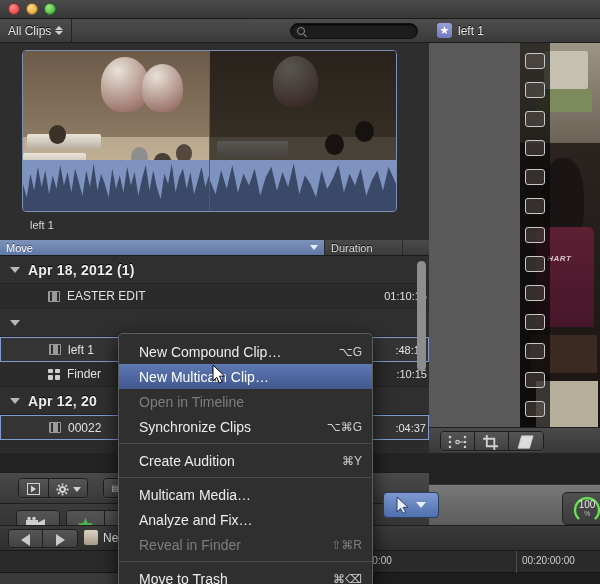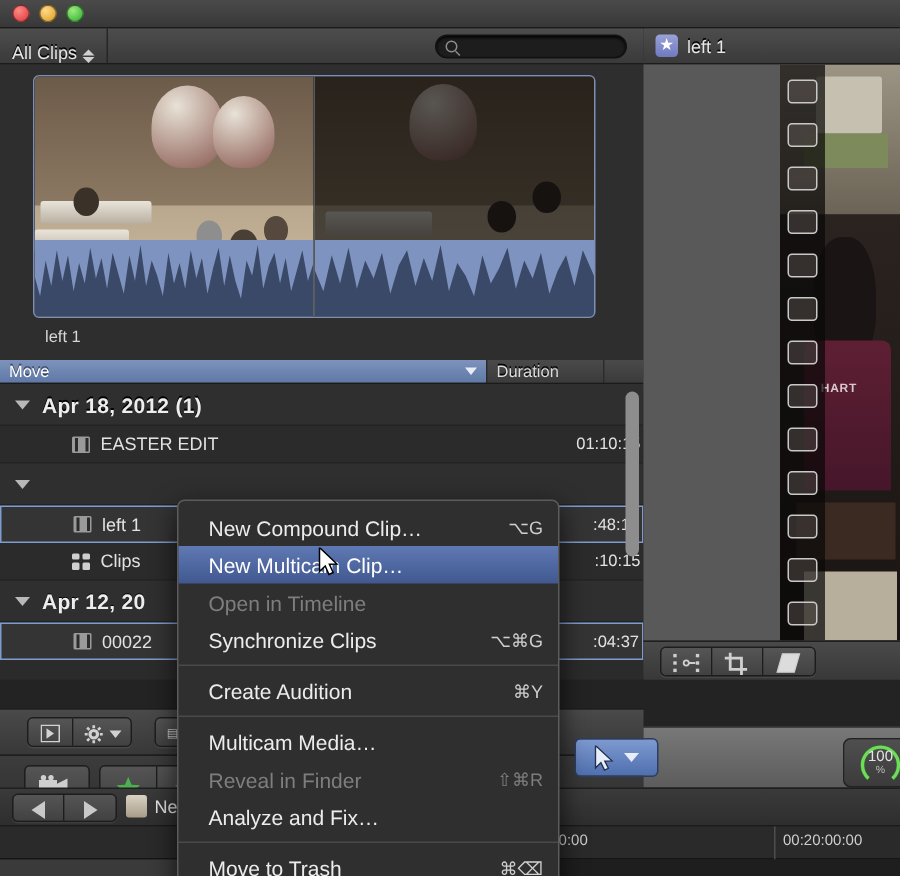--- a/index.html
+++ b/index.html
@@ -15,21 +15,21 @@
   .lt.r { background:radial-gradient(circle at 35% 30%,#ff8a82,#d9363e); }
   .lt.y { background:radial-gradient(circle at 35% 30%,#ffd98a,#d99b20); }
   .lt.g { background:radial-gradient(circle at 35% 30%,#9cec7c,#2faa32); }
 
   
   .browser { position:absolute; left:0; top:19px; width:429px; height:434px;
     background:#2b2b2b; border-right:1px solid #151515; }
   .browser-top { position:absolute; left:0; top:0; width:429px; height:24px;
     background:linear-gradient(#4d4d4d,#3a3a3a); border-bottom:1px solid #1c1c1c;
     display:flex; align-items:center; }
-  .allclips { display:flex; align-items:flex-end; gap:4px; padding:0 8px; height:100%;
+  .allclips { display:flex; align-items:center; gap:4px; padding:0 8px; height:100%;
     border-right:1px solid #262626; font-size:12px; color:#e6e6e6;
     text-shadow:0 -1px 0 #000; }
   .stepper { display:flex; flex-direction:column; gap:1px; }
   .stepper i { display:block; width:0; height:0; border-left:4px solid transparent;
     border-right:4px solid transparent; }
   .stepper i.up { border-bottom:4px solid #cfcfcf; }
   .stepper i.dn { border-top:4px solid #cfcfcf; }
   .searchbox { position:absolute; left:290px; top:4px; width:128px; height:16px;
     border-radius:8px; background:#1d1d1d; border:1px solid #111;
     box-shadow:inset 0 1px 2px #000; display:flex; align-items:center; padding:0 6px; }
@@ -311,21 +311,21 @@
           <span class="clipdur">:48:19</span>
         </div>
         <div class="cliprow">
           <span class="clipname">
             <span class="icn-grid">
               <span></span>
               <span></span>
               <span></span>
               <span></span>
             </span>
-            <span>Clips</span>
+            <span>Finder</span>
           </span>
           <span class="clipdur">:10:15</span>
         </div>
         <div class="grouprow">
           <span class="tri"></span>
           <span class="grouptitle">Apr 12, 20</span>
         </div>
         <div class="cliprow sel">
           <span class="clipname">
             <span class="icn-film"></span>
@@ -402,21 +402,21 @@
     </div>
     <div class="viewer-body">
       <div class="vclip">
         <div class="vscene">
           <div style="position:absolute;left:0;top:0;width:100%;height:26%;background:linear-gradient(#9c9484,#6b6456);"></div>
           <div style="position:absolute;left:30%;top:2%;width:55%;height:10%;background:#c6c0b0;border-radius:2px;"></div>
           <div style="position:absolute;left:20%;top:12%;width:70%;height:6%;background:#7d8a5c;"></div>
           <div style="position:absolute;left:0;top:26%;width:100%;height:74%;background:linear-gradient(#2a2320,#1a1412);"></div>
           <div style="position:absolute;left:28%;top:30%;width:52%;height:22%;border-radius:45% 45% 40% 40%;background:#1a1415;"></div>
           <div style="position:absolute;left:20%;top:48%;width:72%;height:26%;background:linear-gradient(#5e1f33,#46162a);border-radius:6px 6px 0 0;"></div>
-          <div style="position:absolute;left:34%;top:55%;width:50%;height:8%;color:#d8c8cc;font-size:8px;font-weight:bold;letter-spacing:.5px;">HART</div>
+          <div style="position:absolute;left:34%;top:55%;width:50%;height:8%;color:#d8c8cc;font-size:8px;font-weight:bold;letter-spacing:.5px;font-style:italic;">HART</div>
           <div style="position:absolute;left:14%;top:76%;width:82%;height:10%;background:#3a2a22;"></div>
           <div style="position:absolute;left:20%;top:88%;width:78%;height:12%;background:#b8ae9c;"></div>
         </div>
         <div class="vfilm">
           <span></span>
             <span></span>
             <span></span>
             <span></span>
             <span></span>
             <span></span>
@@ -528,27 +528,27 @@
       <div class="misep"></div>
       <div class="mi">
         <span>Create Audition</span>
         <span class="sc">⌘Y</span>
       </div>
       <div class="misep"></div>
       <div class="mi">
         <span>Multicam Media…</span>
         <span class="sc"></span>
       </div>
+      <div class="mi">
+        <span>Analyze and Fix…</span>
+        <span class="sc"></span>
+      </div>
       <div class="mi dis">
         <span>Reveal in Finder</span>
         <span class="sc">⇧⌘R</span>
-      </div>
-      <div class="mi">
-        <span>Analyze and Fix…</span>
-        <span class="sc"></span>
       </div>
       <div class="misep"></div>
       <div class="mi">
         <span>Move to Trash</span>
         <span class="sc">⌘⌫</span>
       </div>
     </div>
   <div class="cursor">
     <svg width="14" height="20" viewBox="0 0 14 20">
       <path d="M1 0 L1 16 L4.8 12.3 L7.3 18 L10.1 16.7 L7.6 11.2 L12.6 11 Z" fill="#ffffff" stroke="#000000" stroke-width="1"></path>

